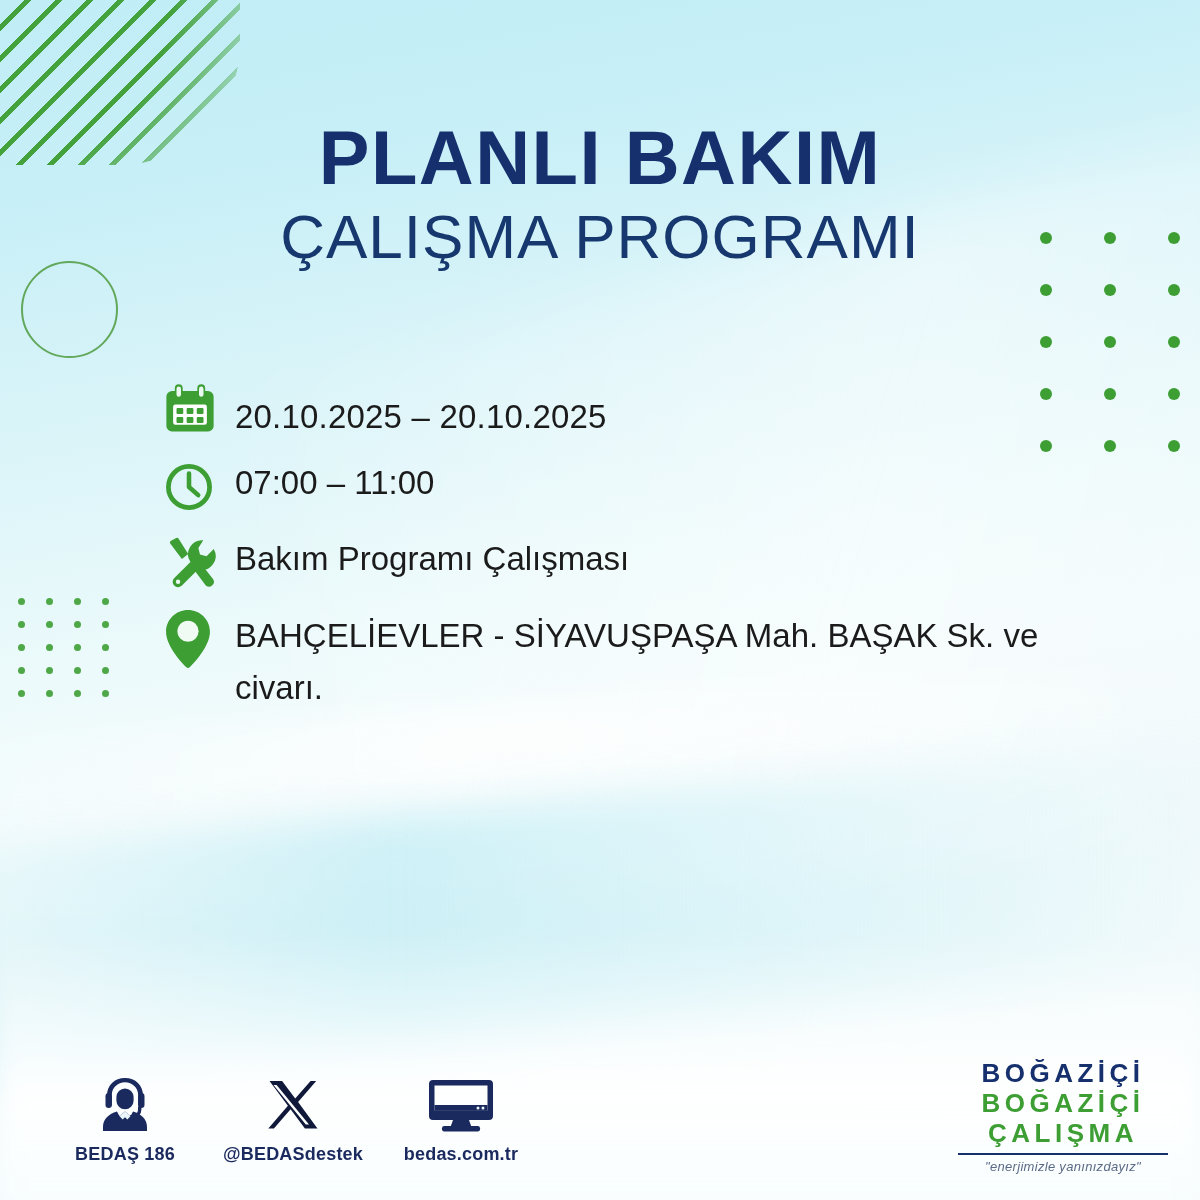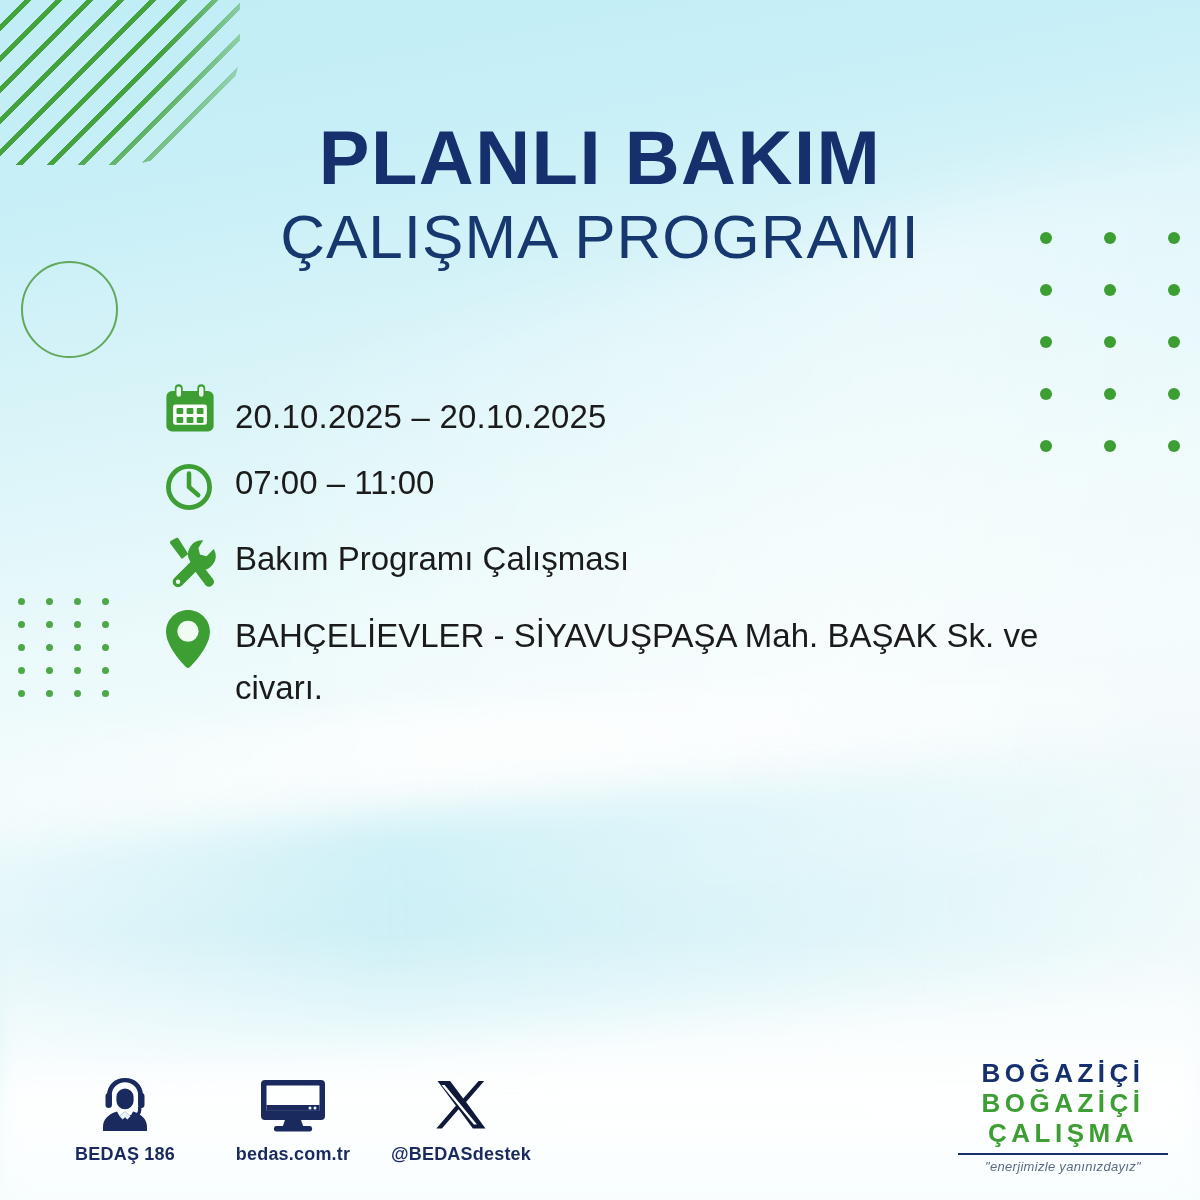--- a/index.html
+++ b/index.html
@@ -373,43 +373,43 @@
             <path d="M32 37.4 l-5.6 4.6 -2.4 -4.4 C15.6 39.8 10 45.6 10 52.8 V57 h44 v-4.2 c0 -7.2 -5.6 -13 -14 -15.2 l-2.4 4.4 Z"></path>
           </g>
           <path d="M26.4 42 L32 37.4 37.6 42 34.4 45.5 32 43.2 29.6 45.5 Z" fill="#e9f5f9"></path>
         </svg>
       </div>
       <div class="clabel">BEDAŞ 186</div>
     </div>
 
     <div class="contact">
       <div class="cico">
+        <svg width="54" height="56" viewBox="0 0 54 56" aria-hidden="true">
+          <path d="M3.5 3 h12.6 l13.1 17.6 L44.6 3 h5.6 L32.1 24.1 51.5 50.5 H38.9 L24.6 31.3 7.9 50.5 H2.3 L21.9 27.7 Z M10.6 7 h-3.1 l32.3 39.6 h3.2 Z" fill="#11193a"></path>
+        </svg>
+      </div>
+      <div class="clabel">@BEDASdestek</div>
+    </div>
+
+    <div class="contact">
+      <div class="cico">
         <svg width="66" height="58" viewBox="0 0 66 58" aria-hidden="true">
           <g fill="#1b2a5e">
             <path d="M5 4 h56 a4 4 0 0 1 4 4 v32 a4 4 0 0 1 -4 4 H5 a4 4 0 0 1 -4 -4 V8 a4 4 0 0 1 4 -4 Z M6.5 9.5 v25 h53 v-25 Z"></path>
             <rect x="6.5" y="29" width="53" height="5.8"></rect>
             <circle cx="50" cy="31.9" r="1.5" fill="#e9f5f9"></circle>
             <circle cx="55" cy="31.9" r="1.5" fill="#e9f5f9"></circle>
             <path d="M25 44 h16 l2.5 7 H22.5 Z"></path>
             <rect x="14" y="50" width="38" height="5.4" rx="2.2"></rect>
           </g>
         </svg>
       </div>
       <div class="clabel">bedas.com.tr</div>
     </div>
 
-    <div class="contact">
-      <div class="cico">
-        <svg width="54" height="56" viewBox="0 0 54 56" aria-hidden="true">
-          <path d="M3.5 3 h12.6 l13.1 17.6 L44.6 3 h5.6 L32.1 24.1 51.5 50.5 H38.9 L24.6 31.3 7.9 50.5 H2.3 L21.9 27.7 Z M10.6 7 h-3.1 l32.3 39.6 h3.2 Z" fill="#11193a"></path>
-        </svg>
-      </div>
-      <div class="clabel">@BEDASdestek</div>
-    </div>
-
   </div>
 
   <div class="brand">
     <span class="b1">BOĞAZİÇİ</span>
     <span class="b2">BOĞAZİÇİ</span>
     <span class="b3">ÇALIŞMA</span>
     <div class="rule"></div>
     <span class="tag">"enerjimizle yanınızdayız"</span>
   </div>
 

